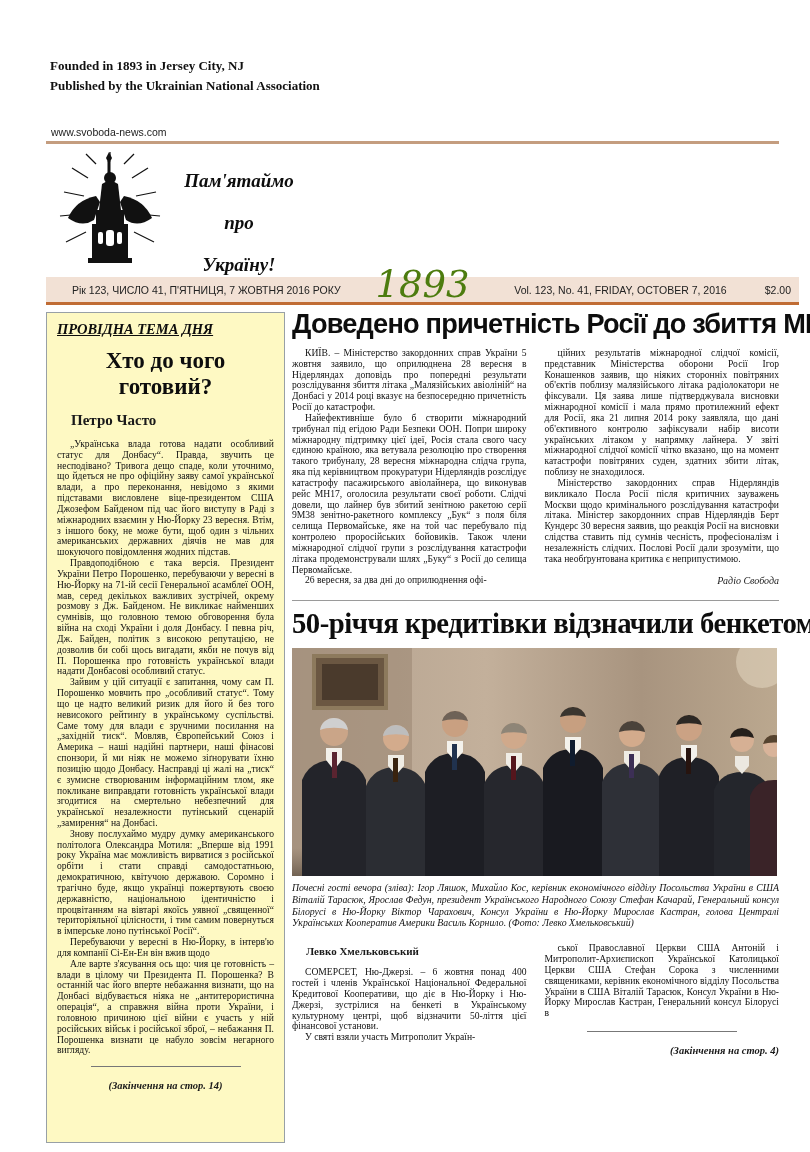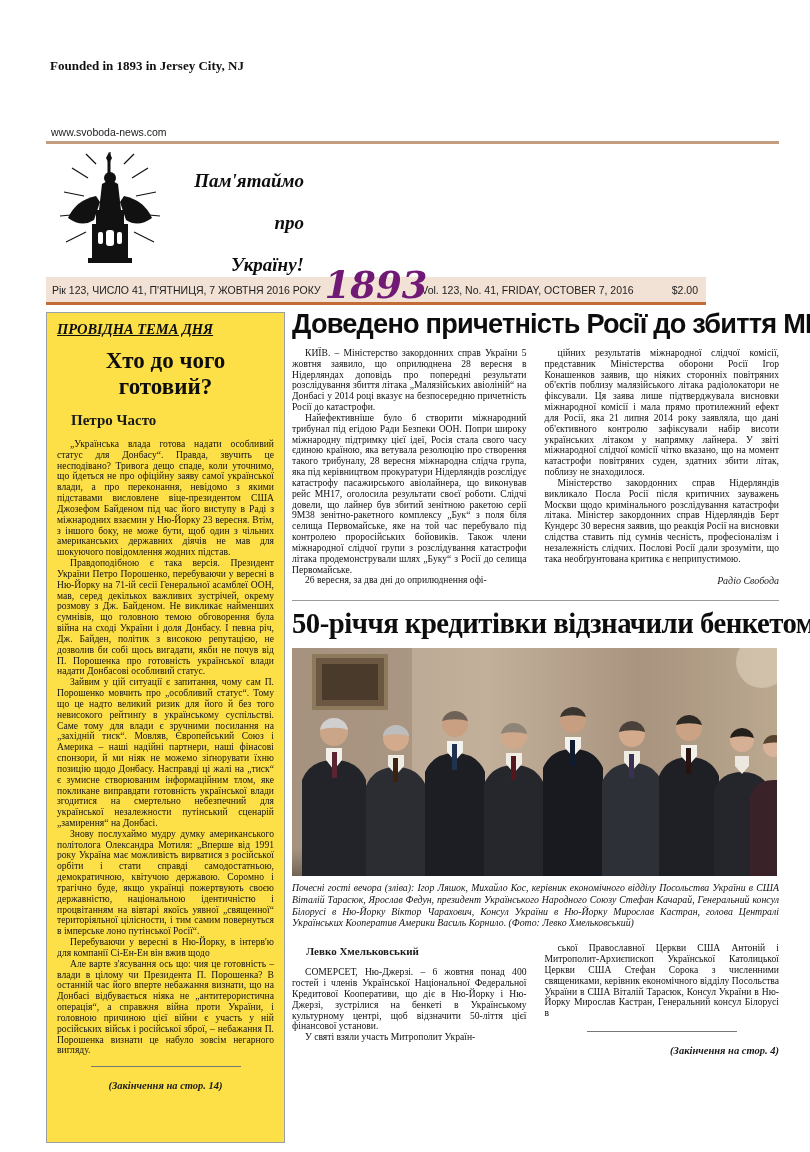--- a/index.html
+++ b/index.html
@@ -12,34 +12,34 @@
   #website{position:absolute;left:51px;top:126px;font-size:10.5px;color:#222;font-family:"Liberation Sans",sans-serif;}
   #rule-top{position:absolute;left:46px;top:141px;width:733px;height:3px;background:#c49d7f;}
 
   
   #masthead{position:absolute;left:46px;top:146px;width:733px;height:122px;display:flex;align-items:flex-start;}
   #logo{width:128px;height:112px;flex:none;margin-top:6px;}
   #mast-center{flex:1;text-align:center;}
   #mast-title{font-weight:bold;font-size:83px;line-height:1.0;letter-spacing:1px;color:#0d0d0d;
               transform:scaleY(1.08);transform-origin:top center;margin-top:2px;}
   #mast-sub{font-size:16.5px;color:#111;margin-top:7px;letter-spacing:.5px;font-family:"Liberation Sans",sans-serif;}
-  #mast-slogan{width:130px;flex:none;text-align:right;font-weight:bold;font-style:italic;
+  #mast-slogan{width:130px;flex:none;text-align:center;font-weight:bold;font-style:italic;
                font-size:19px;line-height:2.2;margin-top:14px;color:#0d0d0d;}
 
   
-  #datebar{position:absolute;left:46px;top:277px;width:660px;height:25px;background:#f2e1d5;
+  #datebar{position:absolute;left:46px;top:277px;width:733px;height:25px;background:#f2e1d5;
            border-bottom:3px solid #c06c34;display:flex;align-items:center;justify-content:space-between;
-           font-size:10.5px;color:#222;}
+           font-size:10.5px;color:#222;padding-left:20px;}
   #datebar .dl{padding-left:6px;}
   #datebar .dr{display:flex;gap:38px;padding-right:8px;}
   #year-script{position:absolute;left:0;right:0;top:-14px;text-align:center;font-size:37px;
-               font-style:italic;font-family:"DejaVu Serif",serif;font-weight:bold;color:#701a75;pointer-events:none;}
-
-  
-  #lead-box{position:absolute;left:46px;top:312px;width:239px;height:831px;background:#fde047;
+               font-style:italic;font-family:"DejaVu Serif",serif;font-weight:normal;color:#4d7c0f;pointer-events:none;}
+
+  
+  #lead-box{position:absolute;left:46px;top:312px;width:239px;height:831px;background:#fef9c3;
             border:1px solid #98a0a6;box-sizing:border-box;padding:8px 10px;overflow:hidden;}
   #lead-kicker{font-weight:bold;font-style:italic;font-size:14.5px;text-decoration:underline;color:#0d0d0d;}
   #lead-headline{font-weight:bold;font-size:23px;text-align:center;margin:10px 0 12px;color:#0d0d0d;}
   #lead-byline{font-weight:bold;font-size:15px;margin:0 0 10px 14px;}
   .bodytext p{margin:0;font-size:9.6px;line-height:1.13;text-align:justify;text-indent:13px;color:#111;}
   #lead-cont{margin-top:10px;text-align:center;}
   #lead-cont .contline{width:150px;height:1px;background:#777;margin:0 auto 8px;}
   .cont-label{font-weight:bold;font-style:italic;font-size:10.5px;}
 
   
@@ -62,20 +62,21 @@
   #banq-cont{margin-top:12px;text-align:right;}
   #banq-cont .contline{width:150px;height:1px;background:#777;margin:0 auto 8px;}
 </style>
 </head>
 <body>
 
 <div id="page">
 
   <div id="pub-block">
     <div>Founded in 1893 in Jersey City, NJ</div>
+    <div>Published by the Ukrainian National Association</div>
   </div>
   <div id="website">www.svoboda-news.com</div>
   <div id="rule-top"></div>
 
   <div id="masthead">
     <svg id="logo" viewBox="0 0 128 112">
       <g stroke="#111" stroke-width="1.2" fill="none">
         <line x1="64" y1="8" x2="64" y2="0"></line>
           <line x1="50" y1="12" x2="40" y2="2"></line>
         <line x1="78" y1="12" x2="88" y2="2"></line>

